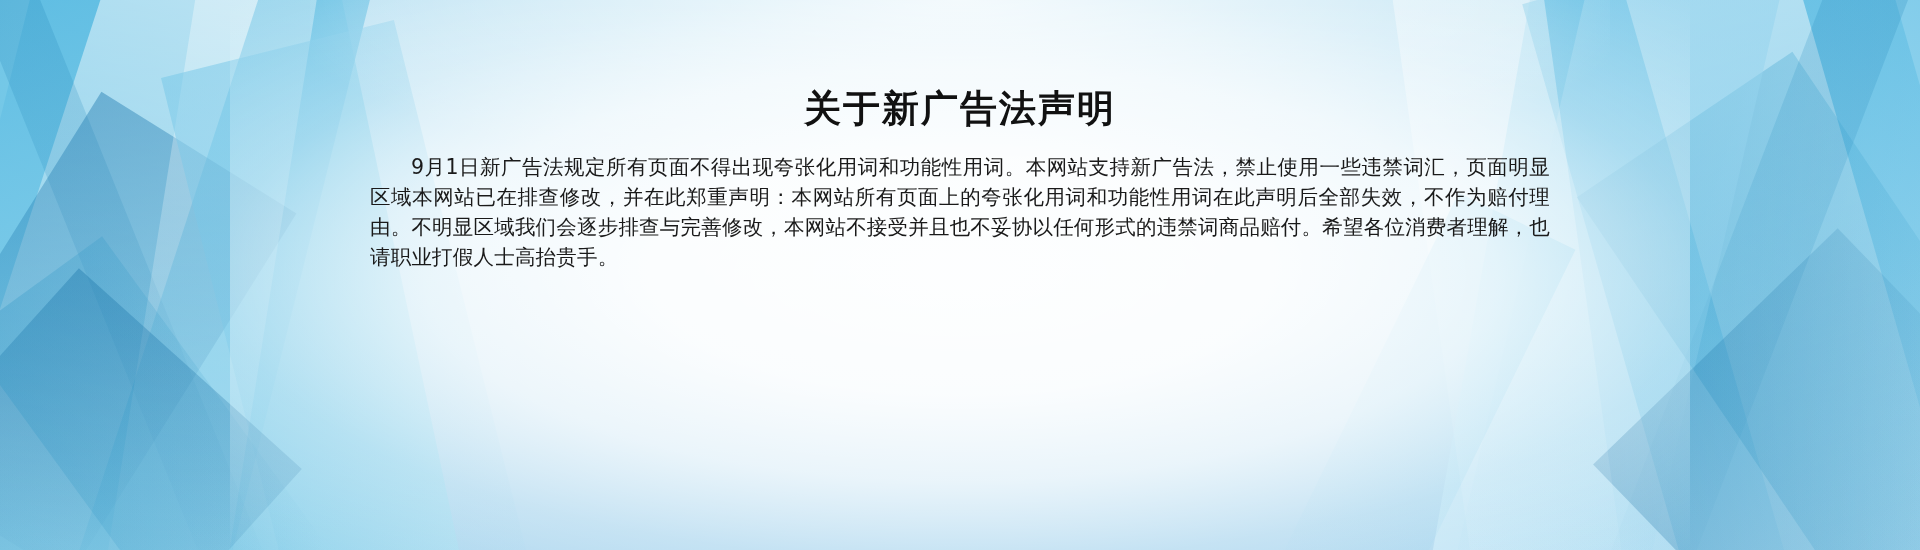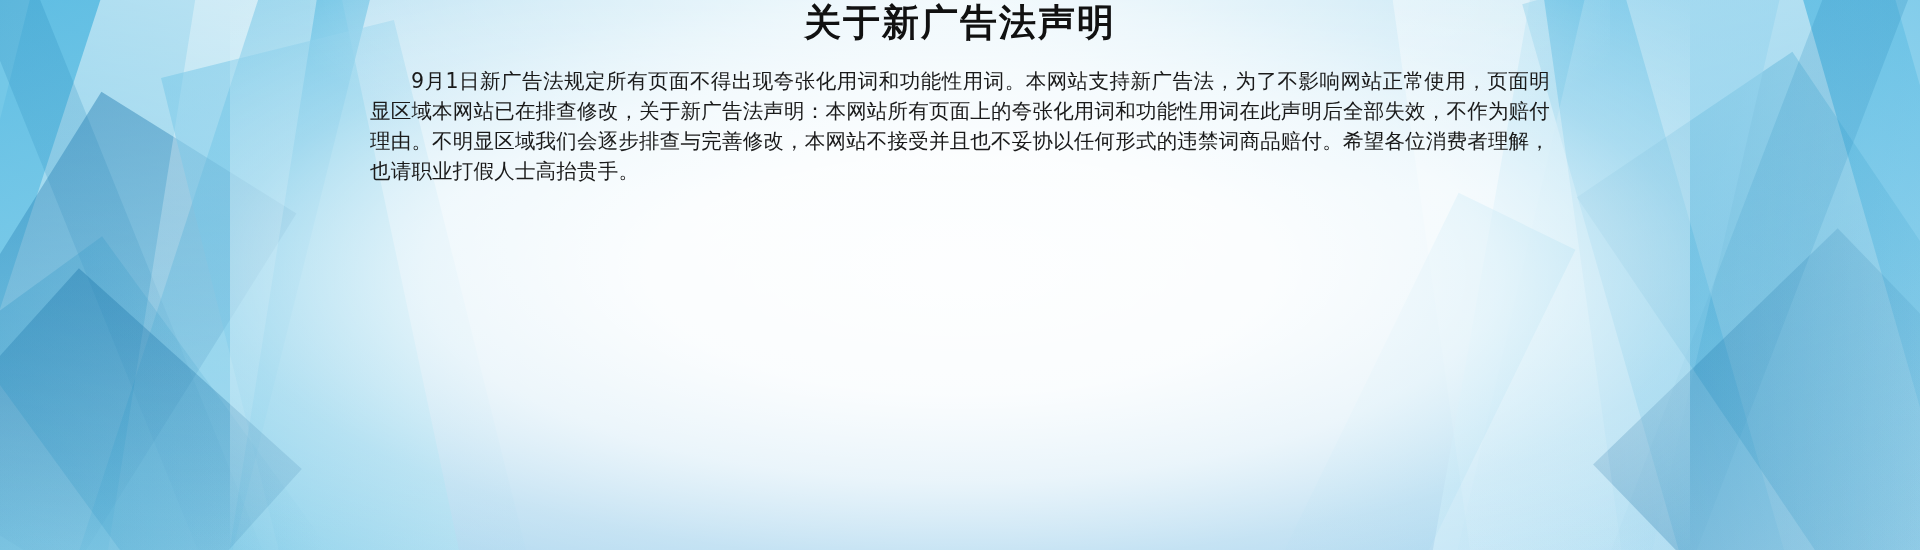--- a/index.html
+++ b/index.html
@@ -101,20 +101,21 @@
     pointer-events:none;
   }
 
   
   .content {
     position:absolute;
     left:50%; top:0;
     transform:translateX(-50%);
     width:1180px;
     height:518px;
+    padding-top:86px;
   }
 
   .statement-title {
     text-align:center;
     font-size:37px;
     font-weight:bold;
     color:#111111;
     letter-spacing:2px;
     line-height:1.25;
     margin-bottom:20px;
@@ -156,17 +157,17 @@
   <div class="shard s15"></div>
   <div class="shard s16"></div>
 
   <div class="glow-top"></div>
   <div class="glow-core"></div>
 
   <div class="content">
     <h1 class="statement-title">关于新广告法声明</h1>
 
     <div class="statement-body">
-      <p class="para-indent">9月1日新广告法规定所有页面不得出现夸张化用词和功能性用词。本网站支持新广告法，为了不影响网站正常使用，页面明显区域本网站已在排查修改，关于新广告法声明：本网站所有页面上的夸张化用词和功能性用词在此声明后全部失效，不作为赔付理由。不明显区域我们会逐步排查与完善修改，本网站不接受并且也不妥协以任何形式的违禁词商品赔付。希望各位消费者理解，也请职业打假人士高抬贵手。</p>
+      <p class="para-indent">9月1日新广告法规定所有页面不得出现夸张化用词和功能性用词。本网站支持新广告法，禁止使用一些违禁词汇，页面明显区域本网站已在排查修改，并在此郑重声明：本网站所有页面上的夸张化用词和功能性用词在此声明后全部失效，不作为赔付理由。不明显区域我们会逐步排查与完善修改，本网站不接受并且也不妥协以任何形式的违禁词商品赔付。希望各位消费者理解，也请职业打假人士高抬贵手。</p>
     </div>
   </div>
 
 </div>
 
 </body></html>

